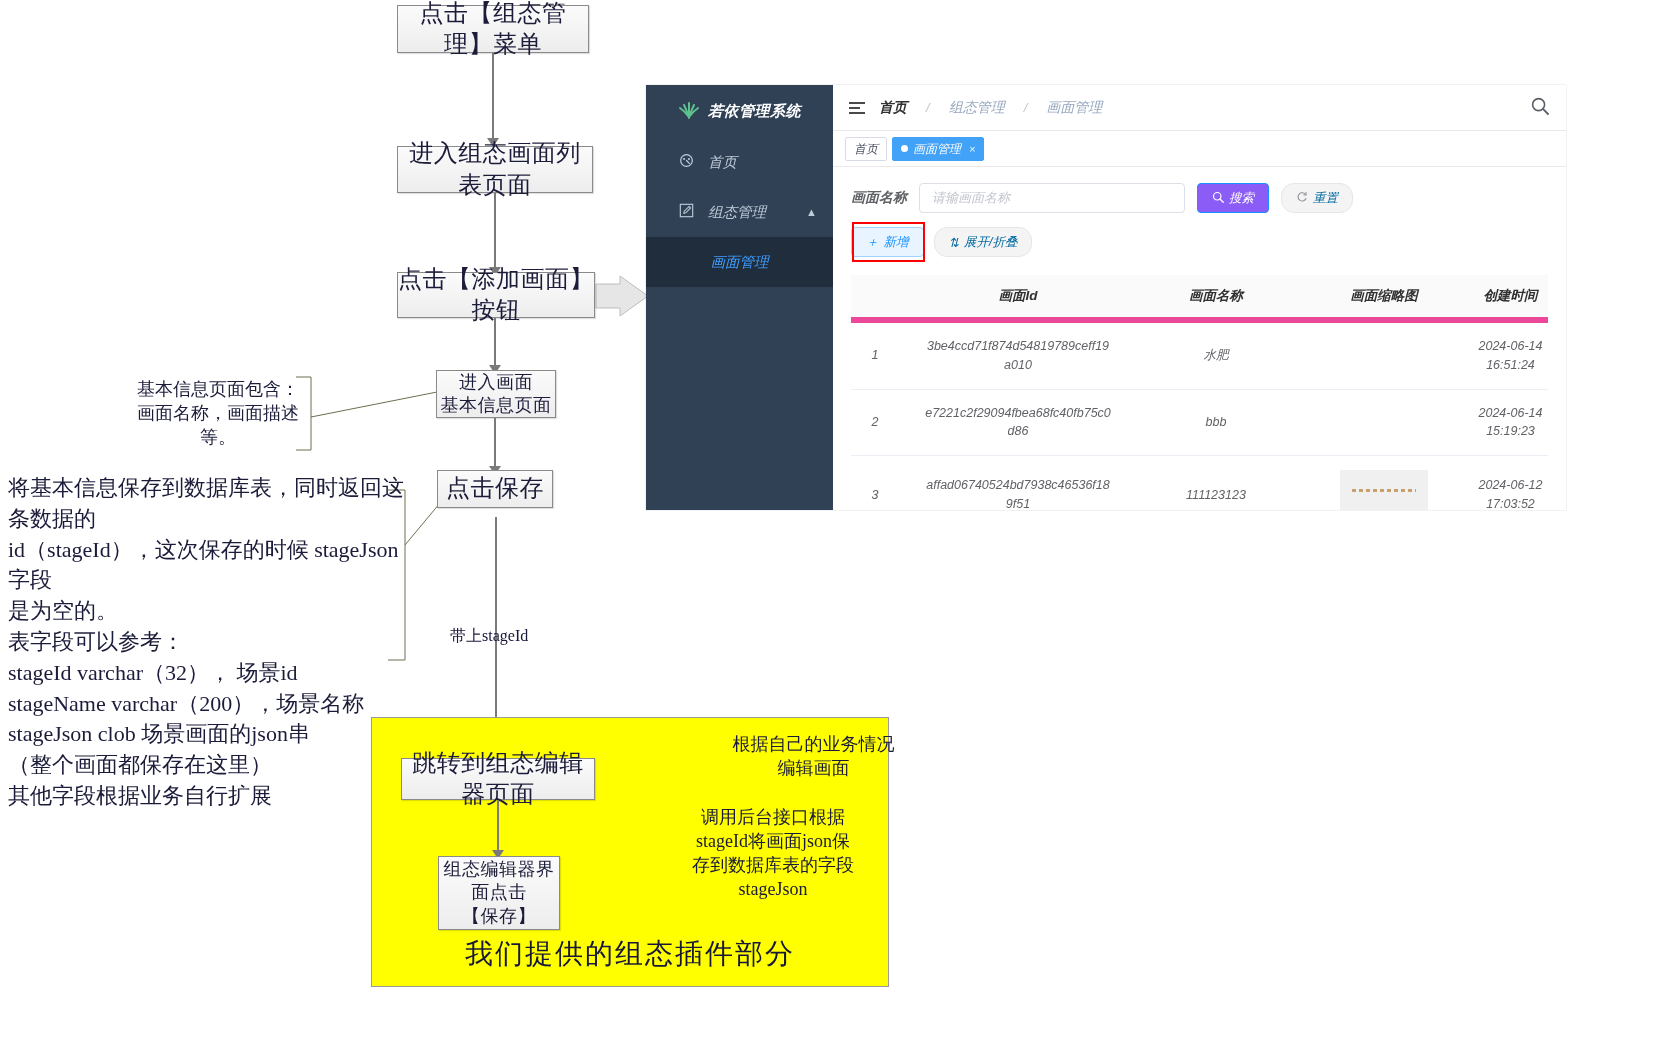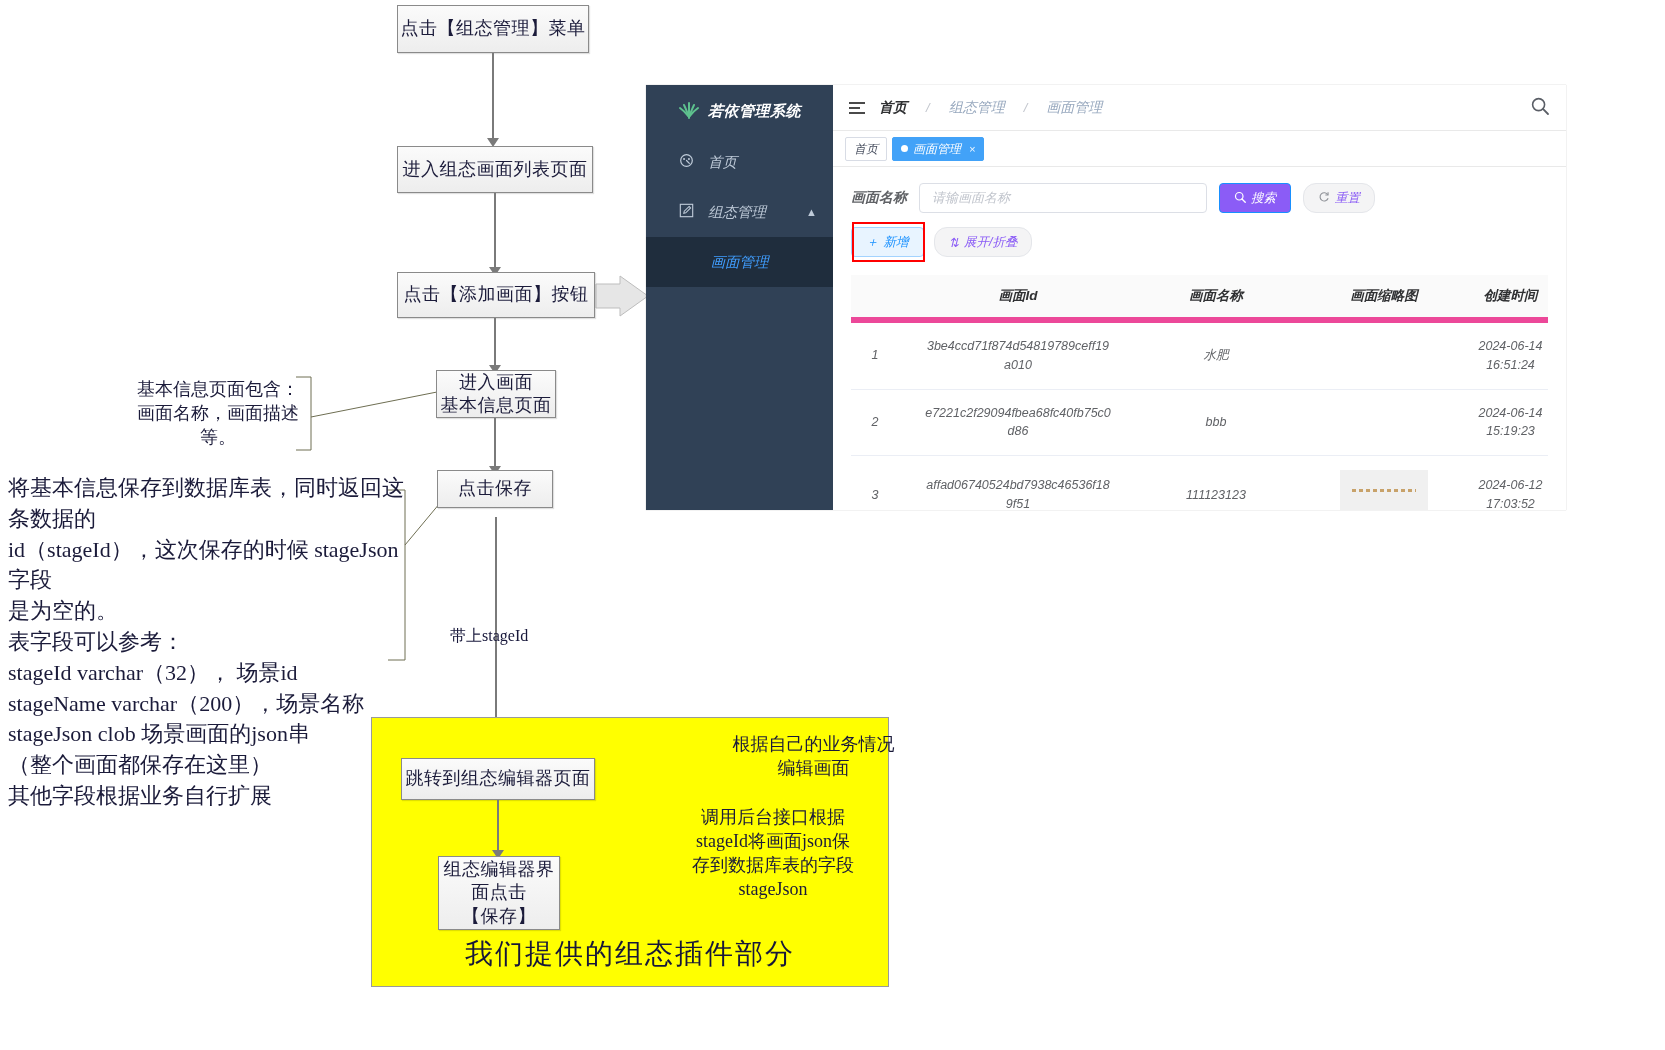--- a/index.html
+++ b/index.html
@@ -12,21 +12,21 @@
   
   .fbox{
     position:absolute;
     background:linear-gradient(180deg,#fbfbfb 0%,#ededed 100%);
     border:1px solid #8a8a8a;
     box-sizing:border-box;
     display:flex;align-items:center;justify-content:center;
     text-align:center;
     color:#1b1b3a;
     font-family:"Liberation Serif", serif;
-    font-size:18px;
+    font-size:24px;
     line-height:1.30;
     letter-spacing:.5px;
     box-shadow:1px 1px 1px rgba(0,0,0,.12);
   }
   .fbox span{display:block;white-space:pre-line;}
 
   
   .vline{position:absolute;width:2px;background:#7a7a7a;}
   .arrowhead{
     position:absolute;width:0;height:0;
@@ -114,31 +114,31 @@
     padding:2px 8px;border-radius:2px;line-height:18px;
   }
   .tag.active{background:#42a2f8;border-color:#42a2f8;color:#fff;display:flex;align-items:center;gap:5px;}
   .tag .dot{width:7px;height:7px;border-radius:50%;background:#fff;display:inline-block;}
   .tag .x{font-size:11px;opacity:.9;margin-left:3px;}
 
   .toolbar{padding:16px 18px 0 18px;}
   .row1{display:flex;align-items:center;gap:12px;}
   .field-label{font-size:14px;color:#606266;font-weight:bold;}
   .txt-input{
-    width:288px;height:30px;border:1px solid #dcdfe6;border-radius:4px;
+    width:266px;height:30px;border:1px solid #dcdfe6;border-radius:4px;
     background:#fff;color:#c0c4cc;font-size:13px;padding:0 12px;box-sizing:border-box;
     line-height:28px;
   }
   .btn{
     height:30px;border-radius:4px;font-size:12.5px;display:inline-flex;
     align-items:center;justify-content:center;gap:5px;padding:0 14px;box-sizing:border-box;
     border:1px solid transparent;cursor:pointer;
   }
   .btn-primary{background:#8b5cf6;color:#fff;border-color:#1890ff;}
-  .btn-default{background:#f4f4f5;color:#8b5cf6;border-color:#e4e6ea;border-radius:13px;}
+  .btn-default{background:#f4f4f5;color:#0369a1;border-color:#e4e6ea;border-radius:13px;}
   .row2{display:flex;align-items:center;gap:10px;margin-top:14px;}
   .btn-add{background:#e8f4ff;color:#1890ff;border:1px solid #a3d3ff;}
   .highlight-box{
     position:absolute;left:852px;top:222px;width:73px;height:40px;
     border:2px solid #ff0000;box-sizing:border-box;
   }
 
   table.grid{width:100%;border-collapse:collapse;margin-top:18px;font-size:13px;}
   table.grid th{
     background:#fafafa;color:#303133;font-weight:bold;font-size:13.5px;

